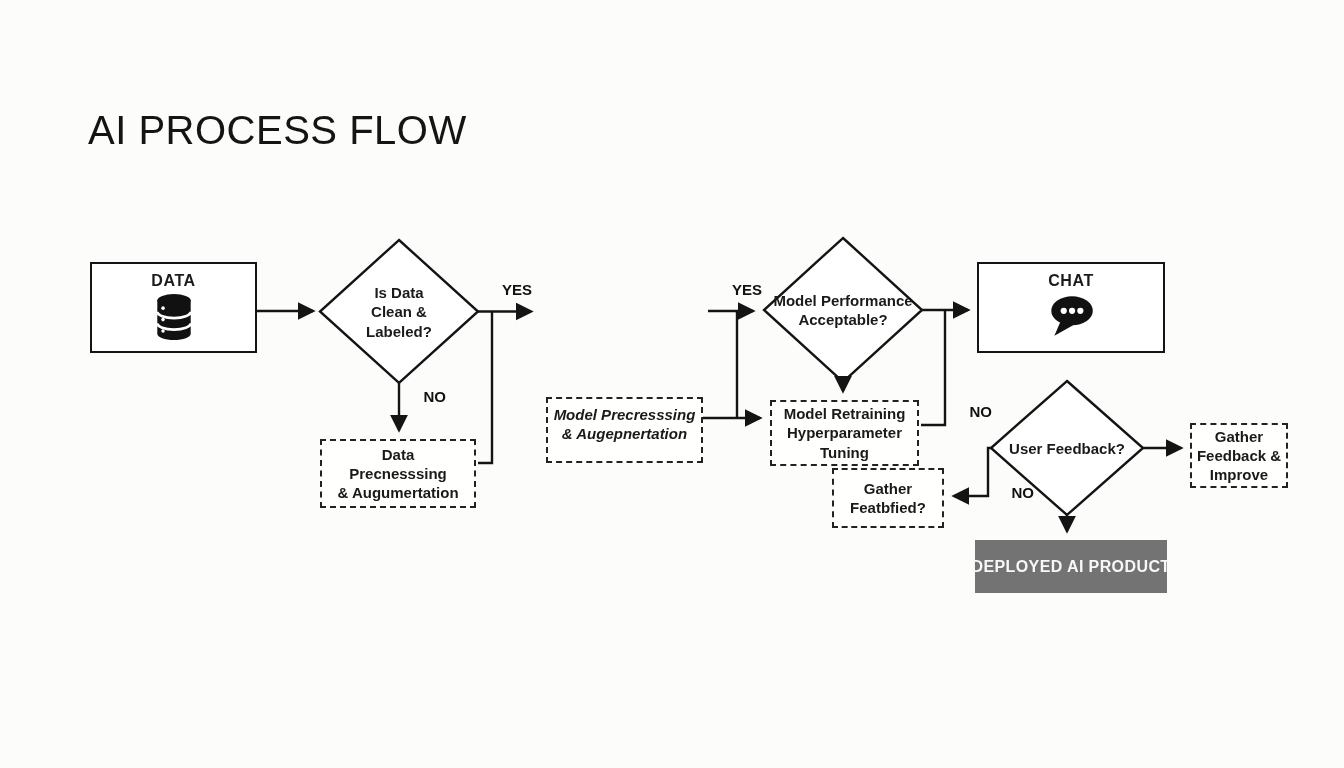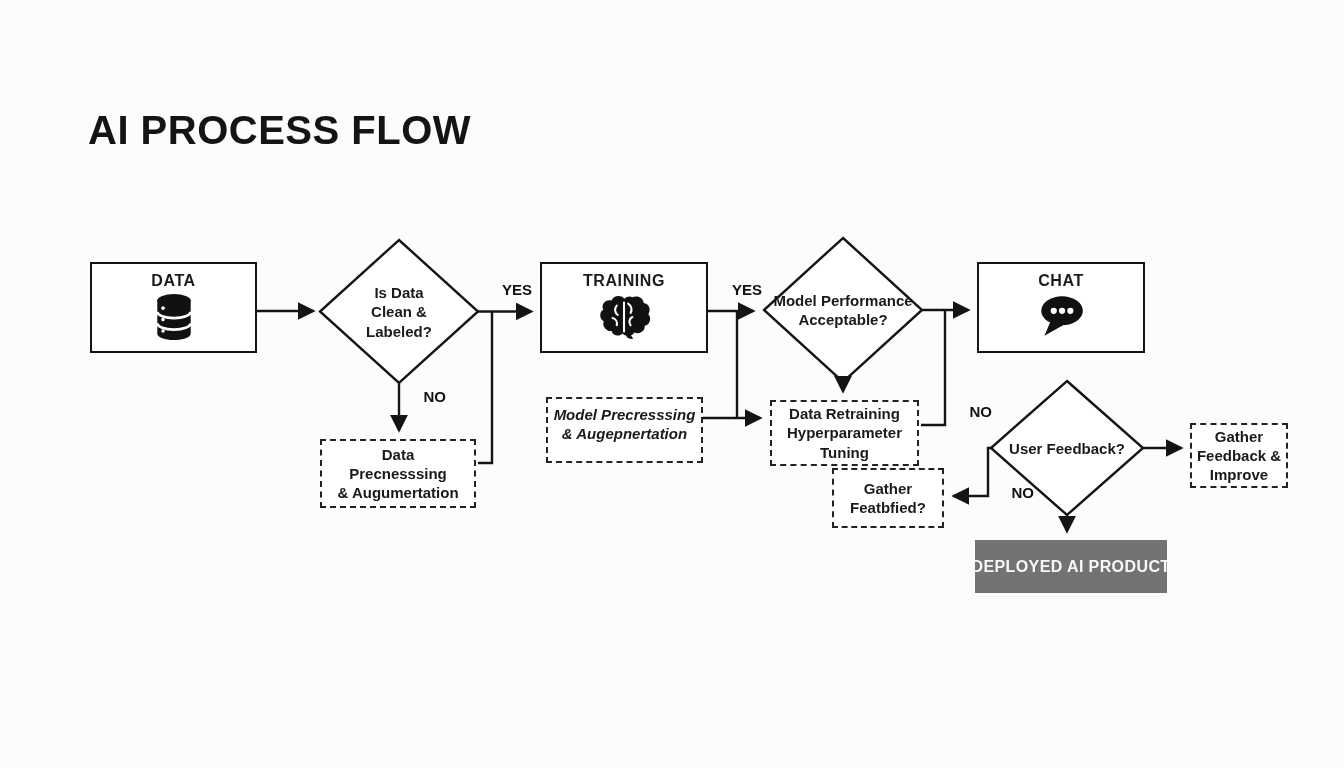--- a/index.html
+++ b/index.html
@@ -4,21 +4,21 @@
 <style>
   html,body{margin:0;padding:0;background:#ffffff;}
   .canvas{
     position:relative;width:1344px;height:768px;overflow:hidden;
     background:#fcfcfb;
     font-family:"Liberation Sans",sans-serif;color:#1a1a1a;
   }
   .flow-svg{position:absolute;left:0;top:0;}
   .page-title{
     position:absolute;left:88px;top:108px;margin:0;
-    font-size:40px;font-weight:bold;letter-spacing:.5px;color:#141414;
+    font-size:40px;font-weight:normal;letter-spacing:.5px;color:#141414;
   }
   .node{
     position:absolute;box-sizing:border-box;background:#ffffff;
     border:2.5px solid #141414;
     display:flex;flex-direction:column;align-items:center;
     padding-top:8px;gap:3px;
   }
   .node-label{font-size:16px;font-weight:bold;letter-spacing:.6px;}
   .dashed{
     position:absolute;box-sizing:border-box;background:#fffffe;
@@ -84,32 +84,22 @@
         <path d="M6 7 v32 c0 3.3 7.2 6 16 6 s16 -2.7 16 -6 V7 Z" fill="#111"></path>
         <path d="M6 18 c0 3.3 7.2 6 16 6 s16 -2.7 16 -6" fill="none" stroke="#fff" stroke-width="2.6"></path>
         <path d="M6 29 c0 3.3 7.2 6 16 6 s16 -2.7 16 -6" fill="none" stroke="#fff" stroke-width="2.6"></path>
         <circle cx="11.5" cy="14.5" r="1.7" fill="#fff"></circle>
         <circle cx="11.5" cy="25.5" r="1.7" fill="#fff"></circle>
         <circle cx="11.5" cy="36.5" r="1.7" fill="#fff"></circle>
       </svg>
     </span>
   </div>
 
-  <div class="node" style="left:540px;top:262px;width:168px;height:91px;">
-    <div class="node-label">TRAINING</div>
-    <span>
-      <svg width="58" height="47" viewBox="0 0 56 45">
-        <path fill="#111" d="M28 5c-3-3.5-10-3-12 2-6-1.5-10.5 4-8 9-4 2-4 9 .5 11-2 5 2.5 10 7.5 9.5 1 4.5 7.5 6 10.5 2.5 3 3.5 9.5 3 11.5-1 5.5 2 10.5-1.5 10-6.5 5-1 7-7.5 3.5-11.5 3-4 .5-10-4.5-10.5 0-5-6.5-8-11-5.5-2-1.5-5.5-1-7 1z"></path>
-        <path d="M30 41c1.5 2.5 4 3.5 7 3l-3.5-5z" fill="#111"></path>
-        <path d="M21 12c-2.5 2.8-2 6.8 1 9 M32 10c3 2 4.2 6 2.4 9 M17 24c3 .8 4.8 3.6 4 7 M36 23c-3 1.6-3.6 5.4-1.6 8 M28 9v28" stroke="#fff" stroke-width="2" fill="none" stroke-linecap="round"></path>
-      </svg>
-    </span>
-  </div>
 
-  <div class="node" style="left:977px;top:262px;width:168px;height:91px;">
+  <div class="node" style="left:977px;top:262px;width:188px;height:91px;">
     <div class="node-label">CHAT</div>
     <span>
       <svg width="54" height="46" viewBox="0 0 52 44">
         <ellipse cx="27" cy="17" rx="20" ry="14" fill="#111"></ellipse>
         <path d="M16 27 L10 41 L28 31 z" fill="#111"></path>
         <circle cx="19" cy="17" r="3" fill="#fff"></circle>
         <circle cx="27" cy="17" r="3" fill="#fff"></circle>
         <circle cx="35" cy="17" r="3" fill="#fff"></circle>
       </svg>
     </span>
@@ -120,21 +110,21 @@
   <div class="diamond-text" style="left:334px;top:280px;width:130px;height:64px;">Is Data
 Clean &amp;
 Labeled?</div>
   <div class="diamond-text" style="left:997px;top:438px;width:140px;height:22px;">User Feedback?</div>
 
   <div class="dashed" style="left:320px;top:439px;width:156px;height:69px;">Data
 Precnesssing
 &amp; Augumertation</div>
   <div class="dashed top-align" style="left:546px;top:397px;width:157px;height:66px;">Model Precresssing
 &amp; Augepnertation</div>
-  <div class="dashed" style="left:770px;top:400px;width:149px;height:66px;">Data Retraining
+  <div class="dashed" style="left:770px;top:400px;width:149px;height:66px;">Model Retraining
 Hyperparameter
 Tuning</div>
   <div class="dashed" style="left:832px;top:468px;width:112px;height:60px;">Gather
 Featbfied?</div>
   <div class="dashed" style="left:1190px;top:423px;width:98px;height:65px;">Gather
 Feedback &amp;
 Improve</div>
 
   <div class="deployed-box">DEPLOYED AI PRODUCT</div>
 

